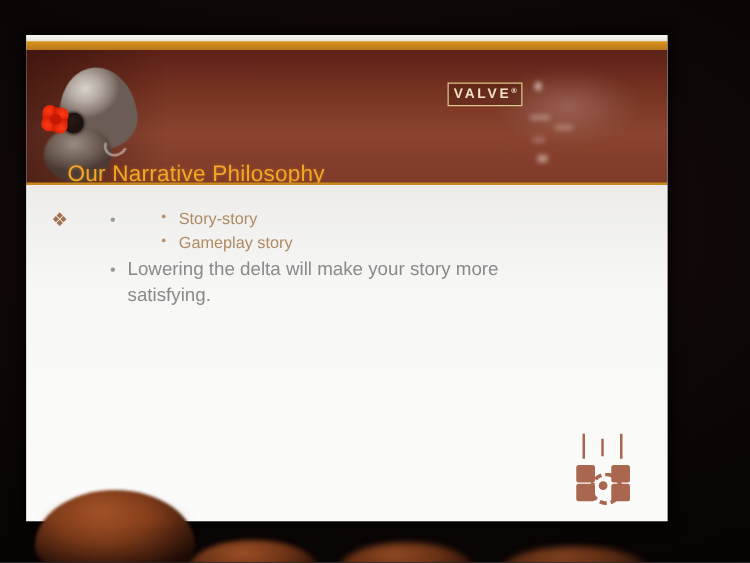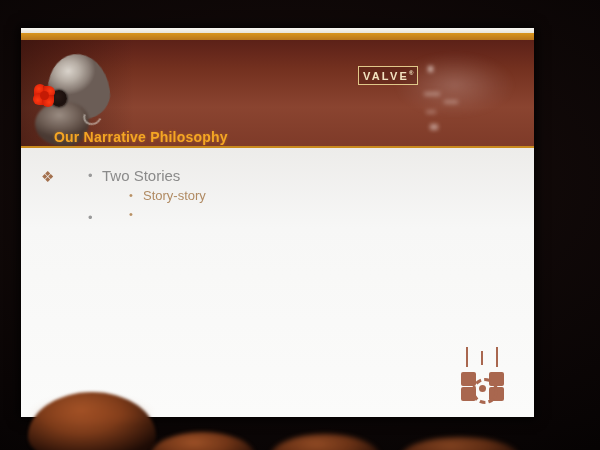--- a/index.html
+++ b/index.html
@@ -203,22 +203,22 @@
     letter-spacing: 0;
     vertical-align: super;
   }
 
   
   #slide-title {
     position: absolute;
     left: 33px;
     top: 89px;
     color: #f5a623;
-    font-size: 14px;
-    font-weight: bold;
+    font-size: 18px;
+    font-weight: normal;
     letter-spacing: 0.2px;
     text-shadow: 0 0 3px rgba(255,170,40,0.35);
     white-space: nowrap;
   }
 
   
   #body {
     position: absolute;
     left: 0;
     top: 120px;
@@ -424,35 +424,36 @@
 
     <div id="body">
 
       <ul class="bl lvl1">
         <li class="b1">
           <span class="mk">❖</span>
 
           <ul class="bl sub2">
             <li class="b2">
               <span class="mk">•</span>
-              <span>Two Stories</span>
 
               <ul class="bl sub3">
                 <li class="b3">
                   <span class="mk">•</span>
                   <span>Story-story</span>
                 </li>
                 <li class="b3">
                   <span class="mk">•</span>
+                  <span>Gameplay story</span>
                 </li>
               </ul>
             </li>
 
             <li class="b2 wrap">
               <span class="mk">•</span>
+              <span>Lowering the delta will make your story more satisfying.</span>
             </li>
           </ul>
         </li>
       </ul>
 
       <div id="cube-mark">
         <span class="tick t1"></span>
         <span class="tick t2"></span>
         <span class="tick t3"></span>
         <span class="corner c-tl"></span>

